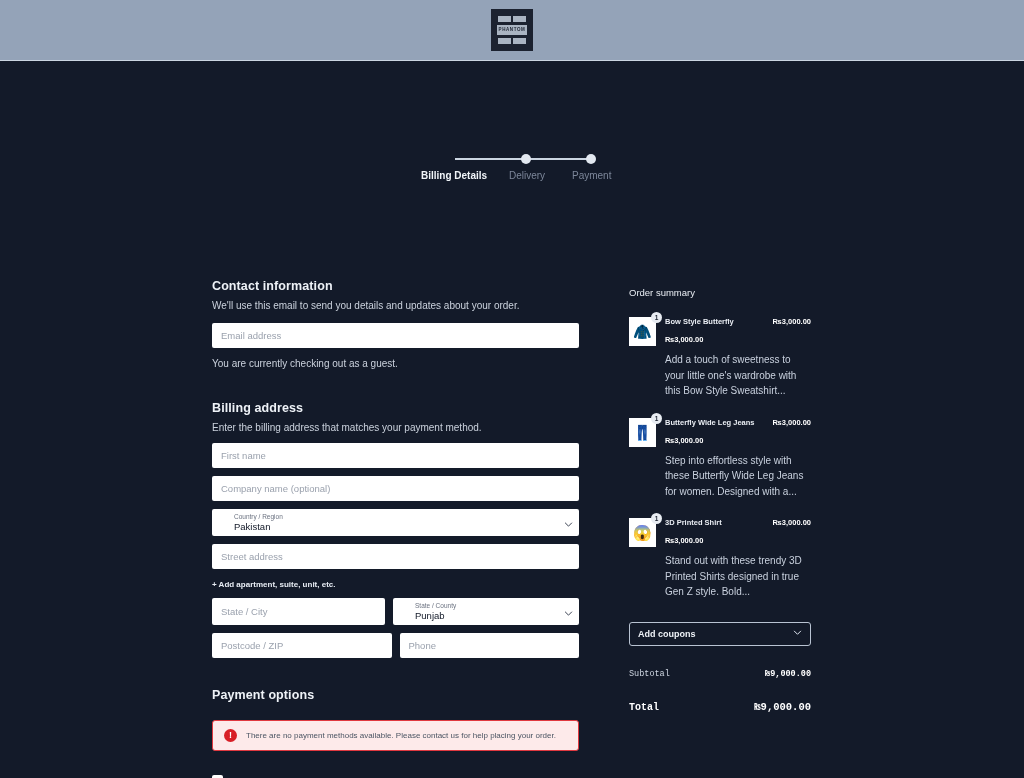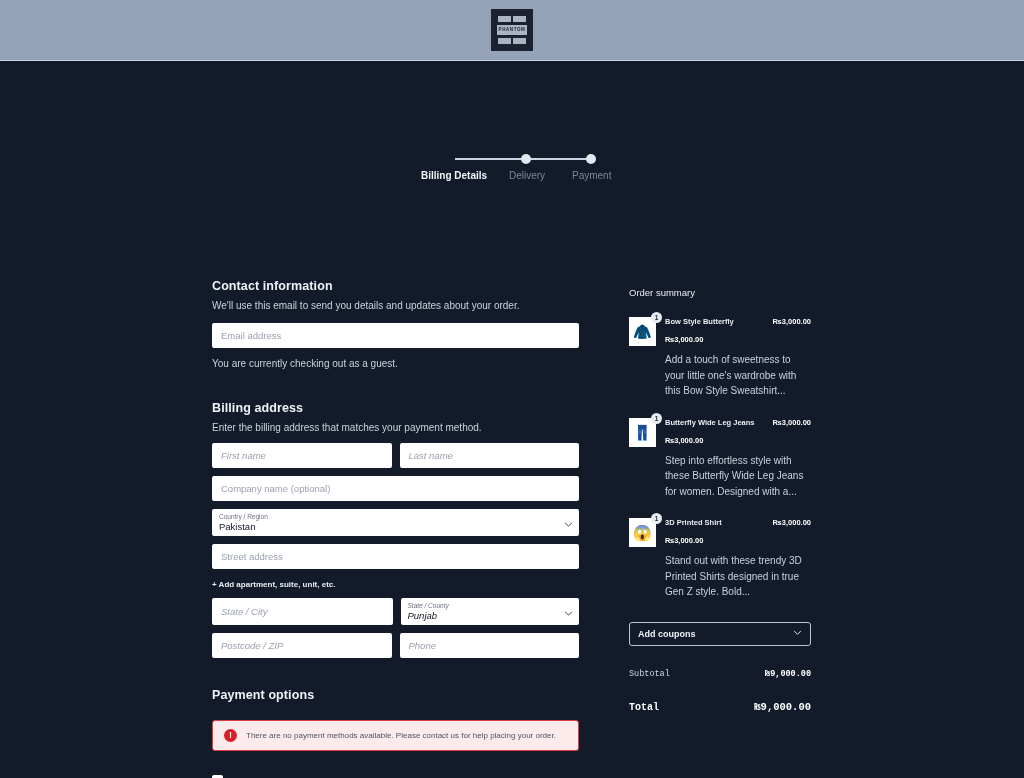--- a/index.html
+++ b/index.html
@@ -78,28 +78,28 @@
 
   .field {
     width: 100%; height: 25px;
     background: #ffffff; border: none; border-radius: 2px;
     font-family: "Liberation Sans", sans-serif;
     font-size: 9.5px; color: #111827;
     padding: 0 9px;
     display: flex; align-items: center;
   }
   .field .ph { color: #9aa1ad; }
-  .row2 { display: flex; gap: 8px; font-style: italic; }
+  .row2 { display: flex; gap: 8px; }
   .row2 > * { flex: 1; }
   .mt8 { margin-top: 8px; }
   .mt10 { margin-top: 10px; }
 
   .select-field {
     width: 100%; height: 27px; background: #fff; border-radius: 2px;
-    padding: 3px 9px 0 7px; position: relative;
+    padding: 3px 9px 0 22px; position: relative;
   }
   .select-label { font-size: 6.5px; color: #6b7280; line-height: 9px; }
   .select-value { font-size: 9.5px; color: #111827; line-height: 12px; }
   .chev {
     position: absolute; right: 8px; top: 50%; transform: translateY(-45%);
     width: 7px; height: 7px;
   }
   .chev svg { display: block; }
 
   .add-apt {
@@ -210,23 +210,20 @@
   </div>
   <div class="section-sub" style="margin-top:10px">You are currently checking out as a guest.</div>
 
   <h2 class="section-title" style="margin-top:32px">Billing address</h2>
   <div class="section-sub">Enter the billing address that matches your payment method.</div>
 
   <div class="row2 mt10">
     <div class="field">
       <span class="ph">First name</span>
     </div>
-    <div class="field">
-      <span class="ph">Last name</span>
-    </div>
   </div>
 
   <div class="field mt8">
     <span class="ph">Company name (optional)</span>
   </div>
 
   <div class="select-field mt8">
     <div class="select-label">Country / Region</div>
     <div class="select-value">Pakistan</div>
     <span class="chev">

